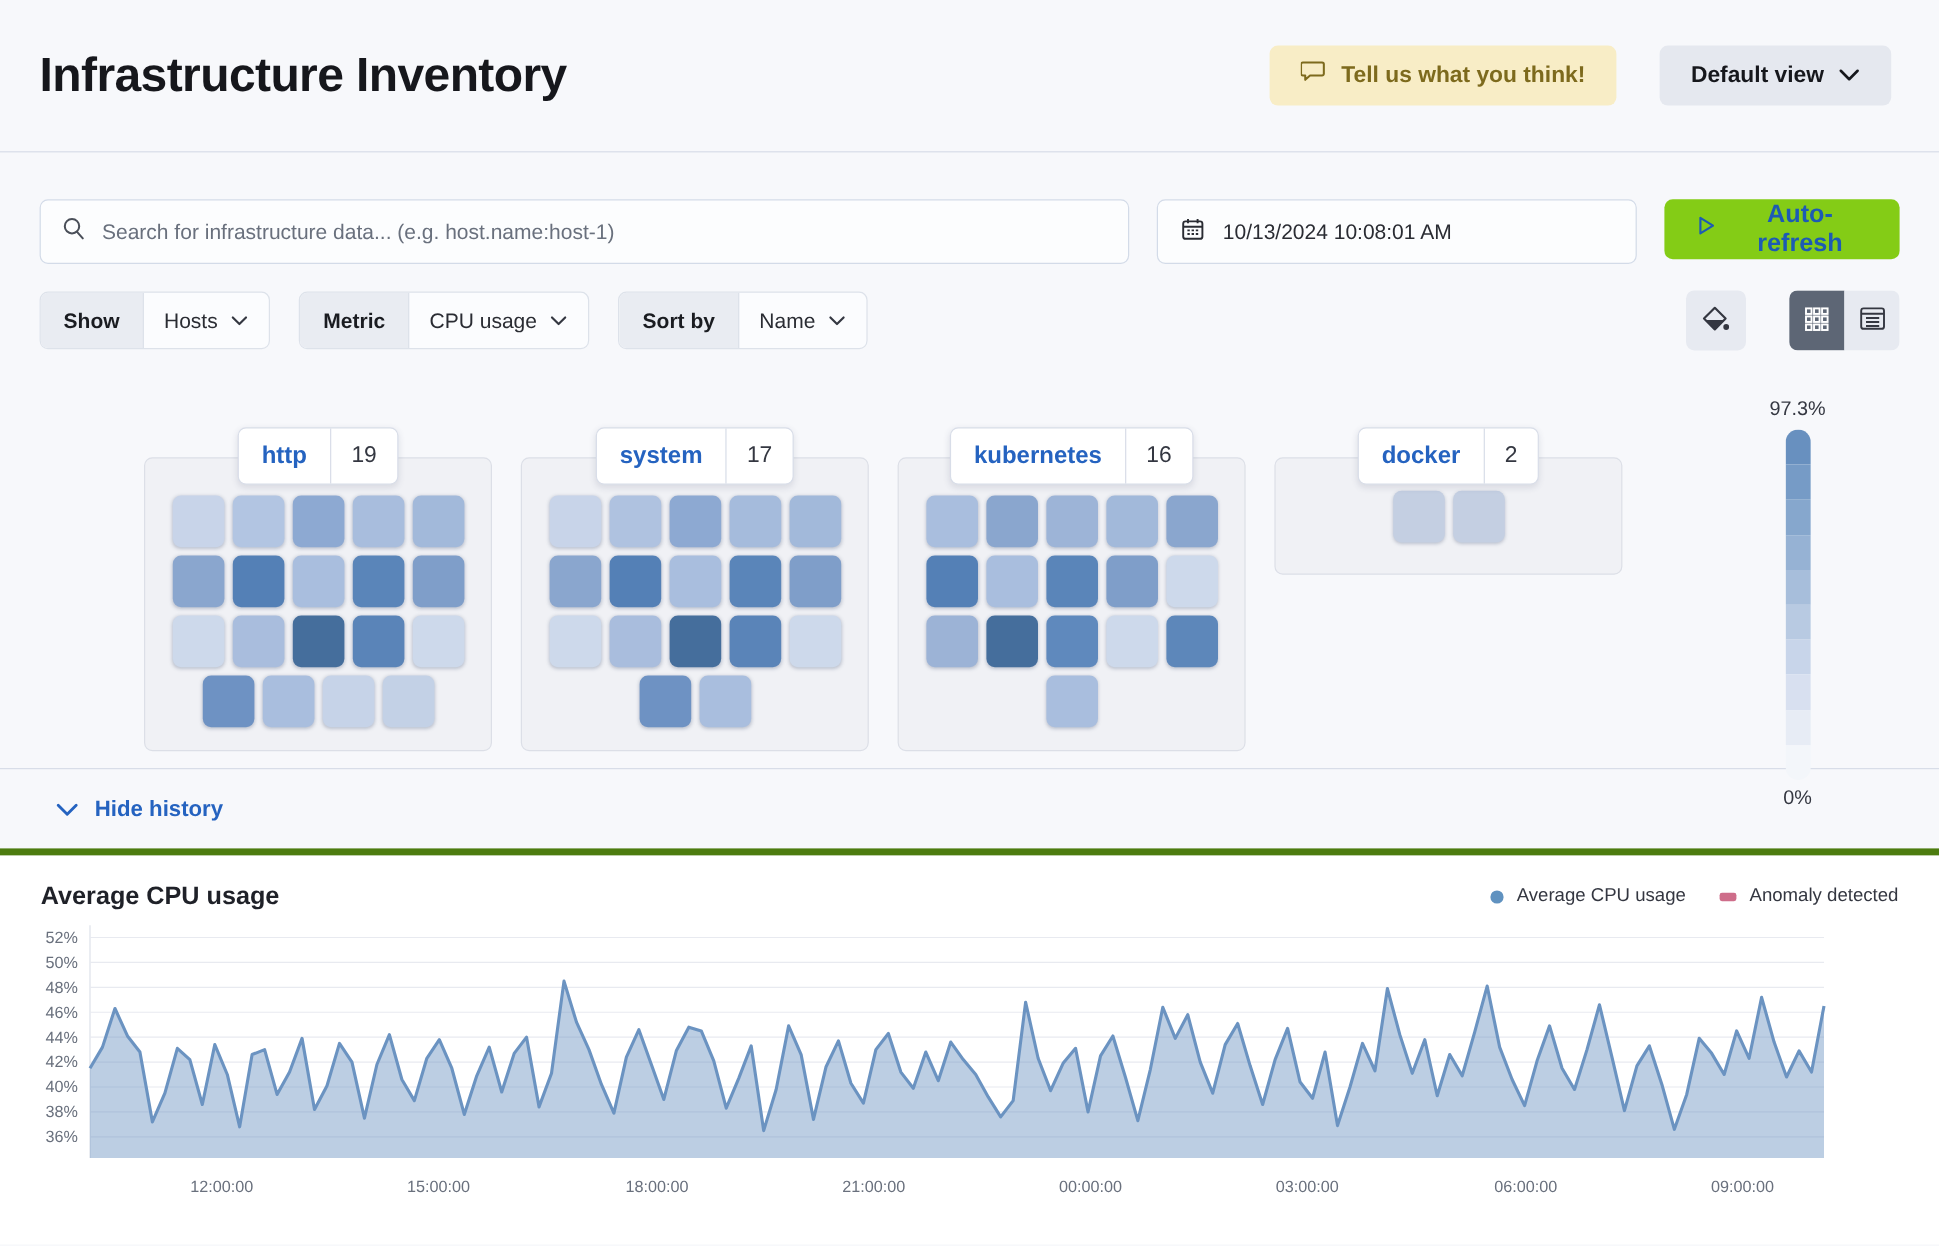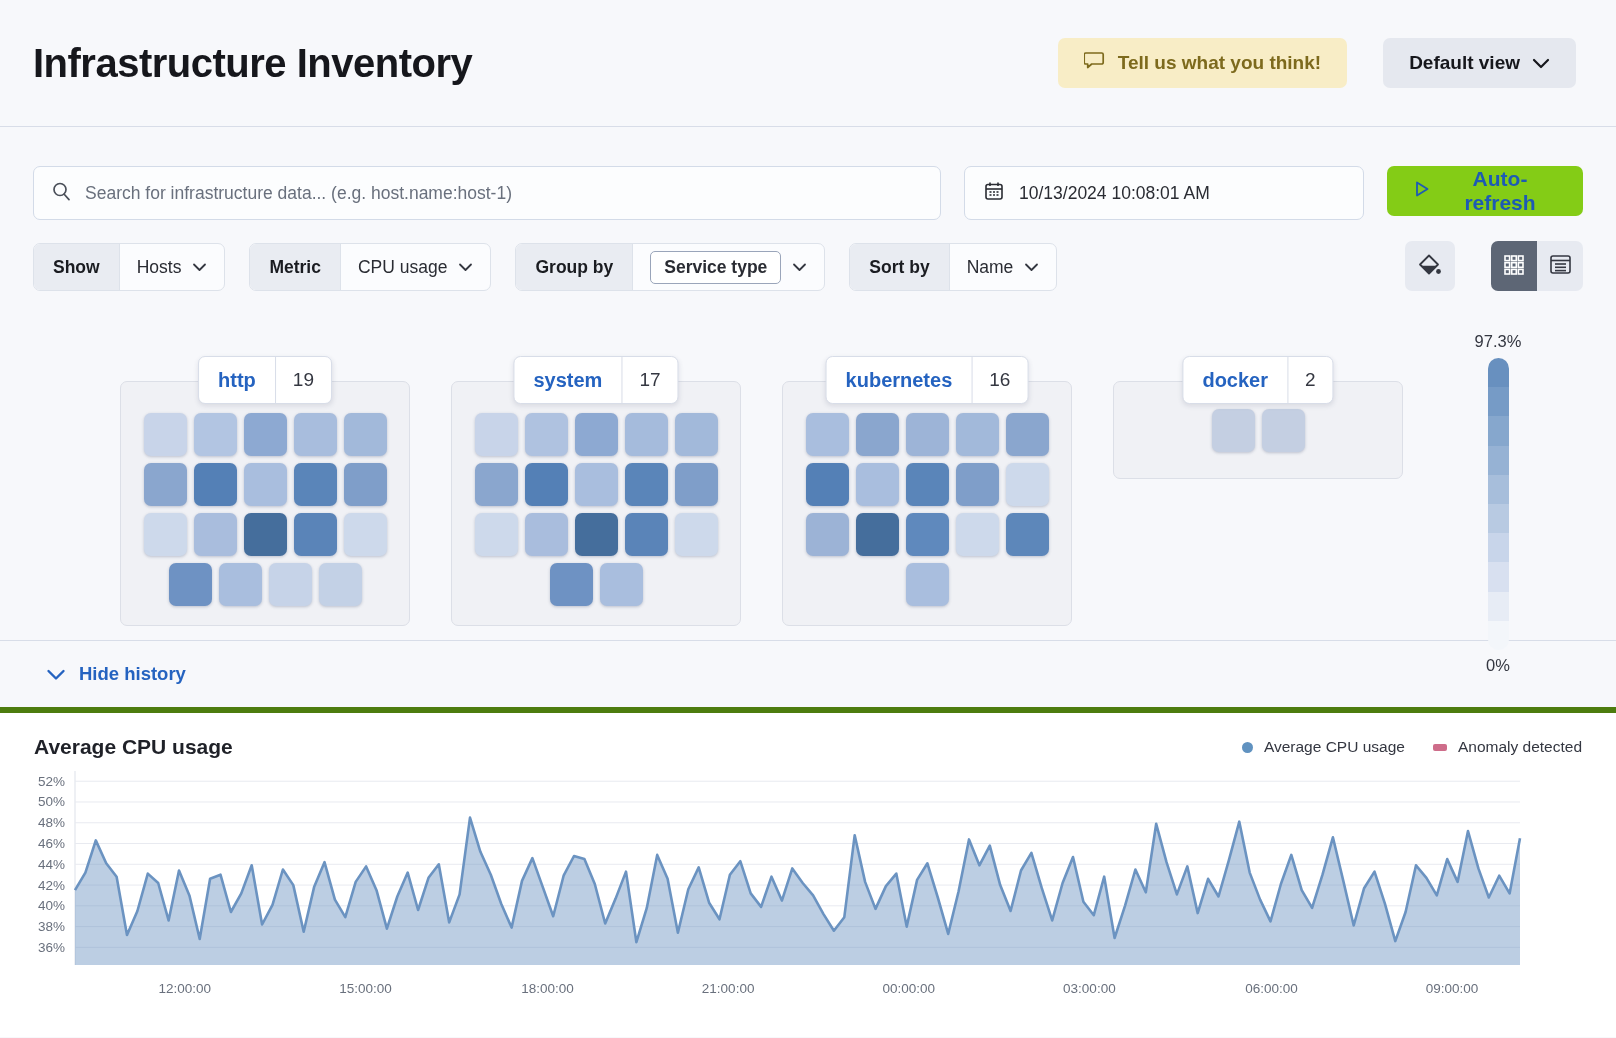--- a/index.html
+++ b/index.html
@@ -17,35 +17,35 @@
 
   
   .toolbar { display:flex; gap:23px; padding:0 33px; margin-top:39px; height:54px; }
   .search-box { flex:1; background:#fcfdfe; border:1px solid #d3dbe8; border-radius:7px; display:flex; align-items:center; gap:13px; padding:0 17px; }
   .search-box input { flex:1; border:none; outline:none; background:transparent; font-size:17.5px; font-family:inherit; color:#343741; }
   .search-box input::placeholder { color:#69707d; }
   .date-box { width:400px; background:#fcfdfe; border:1px solid #d3dbe8; border-radius:7px; display:flex; align-items:center; gap:14px; padding:0 18px; font-size:17.5px; color:#2a2c33; cursor:pointer; }
   .auto-btn { width:196px; background:#84cc16; color:#1d5bb4; font-size:21px; justify-content:center; }
 
   
-  .filters { display:flex; gap:24px; align-items:flex-end; padding:0 33px; margin-top:23px; height:48px; }
+  .filters { display:flex; gap:24px; align-items:center; padding:0 33px; margin-top:23px; height:48px; }
   .filter { display:flex; align-items:stretch; height:48px; border:1px solid #dde2ea; border-radius:7px; overflow:hidden; background:#fbfcfe; cursor:pointer; }
   .filter-label { background:#e9ecf2; display:flex; align-items:center; padding:0 19px; font-size:17.5px; font-weight:700; color:#1a1c21; border-right:1px solid #dde2ea; }
   .filter-value { display:flex; align-items:center; gap:11px; padding:0 17px; font-size:17.5px; font-weight:500; color:#2a2c33; }
   .value-pill { border:1px solid #9aa5ba; background:#fff; border-radius:5px; padding:5px 13px; font-weight:600; }
   .view-icons { margin-left:auto; display:flex; gap:36px; align-items:center; }
   .icon-btn { width:50px; height:50px; border-radius:7px; background:#e7eaf1; display:flex; align-items:center; justify-content:center; border:none; cursor:pointer; }
   .toggle { display:flex; height:50px; border-radius:7px; overflow:hidden; }
   .toggle-half { width:46px; display:flex; align-items:center; justify-content:center; border:none; cursor:pointer; }
   .toggle-grid { background:#5d6675; }
   .toggle-table { background:#e7eaf1; }
 
   
   .waffle { position:relative; height:349px; }
-  .groups-row { display:flex; gap:41px; padding-left:120px; padding-top:90px; align-items:flex-start; }
+  .groups-row { display:flex; gap:24px; padding-left:120px; padding-top:90px; align-items:flex-start; }
   .group { position:relative; width:290px; background:#f0f1f5; border:1px solid #dcdfe7; border-radius:7px; padding:31px 0 19px; }
   .group.short { padding:27px 0 26px; }
   .pill { position:absolute; top:-26px; left:50%; transform:translateX(-50%); background:#fff; border:1px solid #d8dde8; border-radius:7px; height:48px; display:flex; align-items:stretch; box-shadow:0 2px 5px rgba(50,60,90,0.12); white-space:nowrap; }
   .pill-name { display:flex; align-items:center; padding:0 19px; color:#2563c0; font-weight:700; font-size:20px; cursor:pointer; }
   .pill-sep { width:1px; background:#d8dde8; }
   .pill-count { display:flex; align-items:center; padding:0 17px; font-size:19px; color:#343741; }
   .square-row { display:flex; justify-content:center; gap:7px; margin-bottom:7px; }
   .square-row:last-child { margin-bottom:0; }
   .square { width:43px; height:43px; border-radius:7px; box-shadow:0 1px 3px rgba(70,85,120,0.3); cursor:pointer; }
 
@@ -142,29 +142,20 @@
         <span>Hosts</span>
         <svg width="15" height="10" viewBox="0 0 15 10">
             <polyline points="2,2.5 7.5,8 13,2.5" fill="none" stroke="#343741" stroke-width="1.8" stroke-linecap="round" stroke-linejoin="round"></polyline>
           </svg>
       </span>
     </div>
     <div class="filter">
       <span class="filter-label">Metric</span>
       <span class="filter-value">
         <span>CPU usage</span>
-        <svg width="15" height="10" viewBox="0 0 15 10">
-            <polyline points="2,2.5 7.5,8 13,2.5" fill="none" stroke="#343741" stroke-width="1.8" stroke-linecap="round" stroke-linejoin="round"></polyline>
-          </svg>
-      </span>
-    </div>
-    <div class="filter">
-      <span class="filter-label">Group by</span>
-      <span class="filter-value">
-        <span class="value-pill">Service type</span>
         <svg width="15" height="10" viewBox="0 0 15 10">
             <polyline points="2,2.5 7.5,8 13,2.5" fill="none" stroke="#343741" stroke-width="1.8" stroke-linecap="round" stroke-linejoin="round"></polyline>
           </svg>
       </span>
     </div>
     <div class="filter">
       <span class="filter-label">Sort by</span>
       <span class="filter-value">
         <span>Name</span>
         <svg width="15" height="10" viewBox="0 0 15 10">

